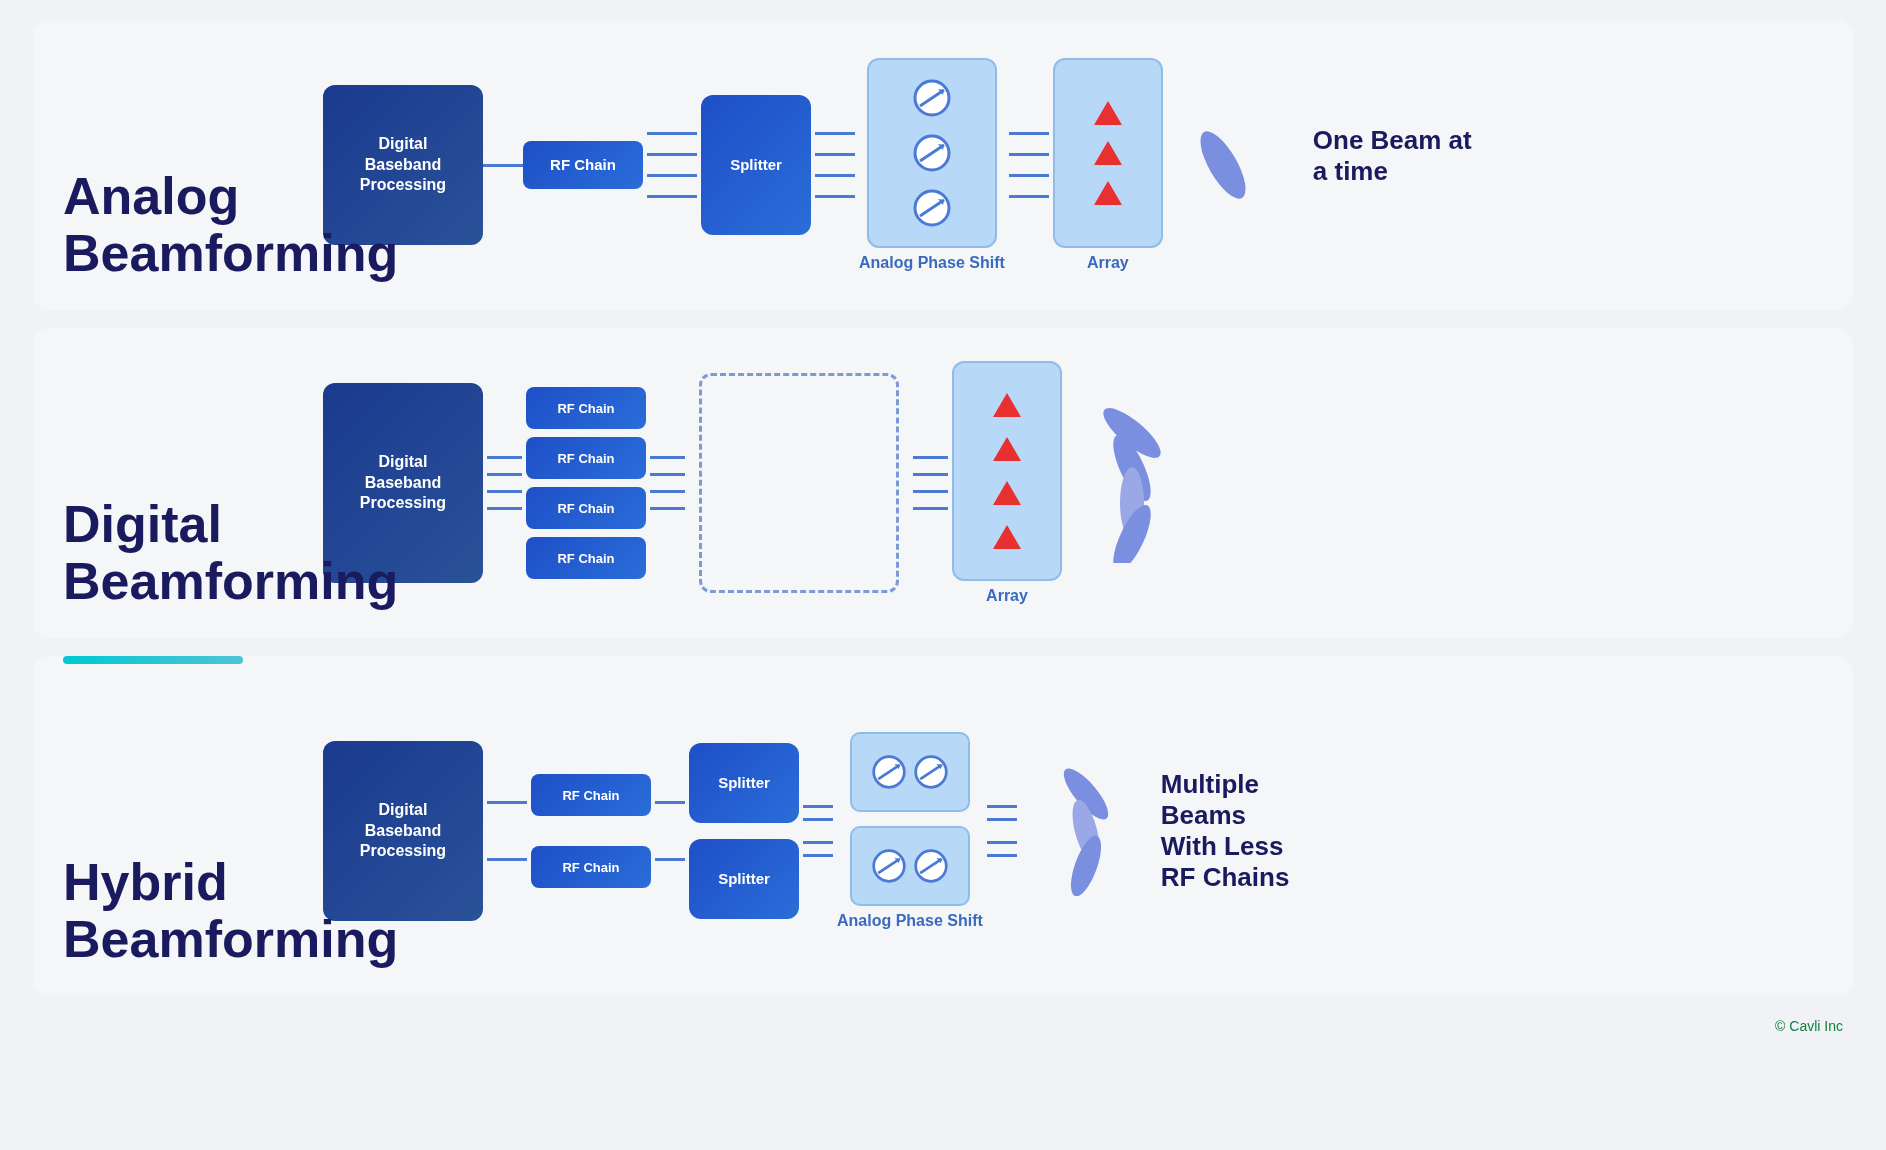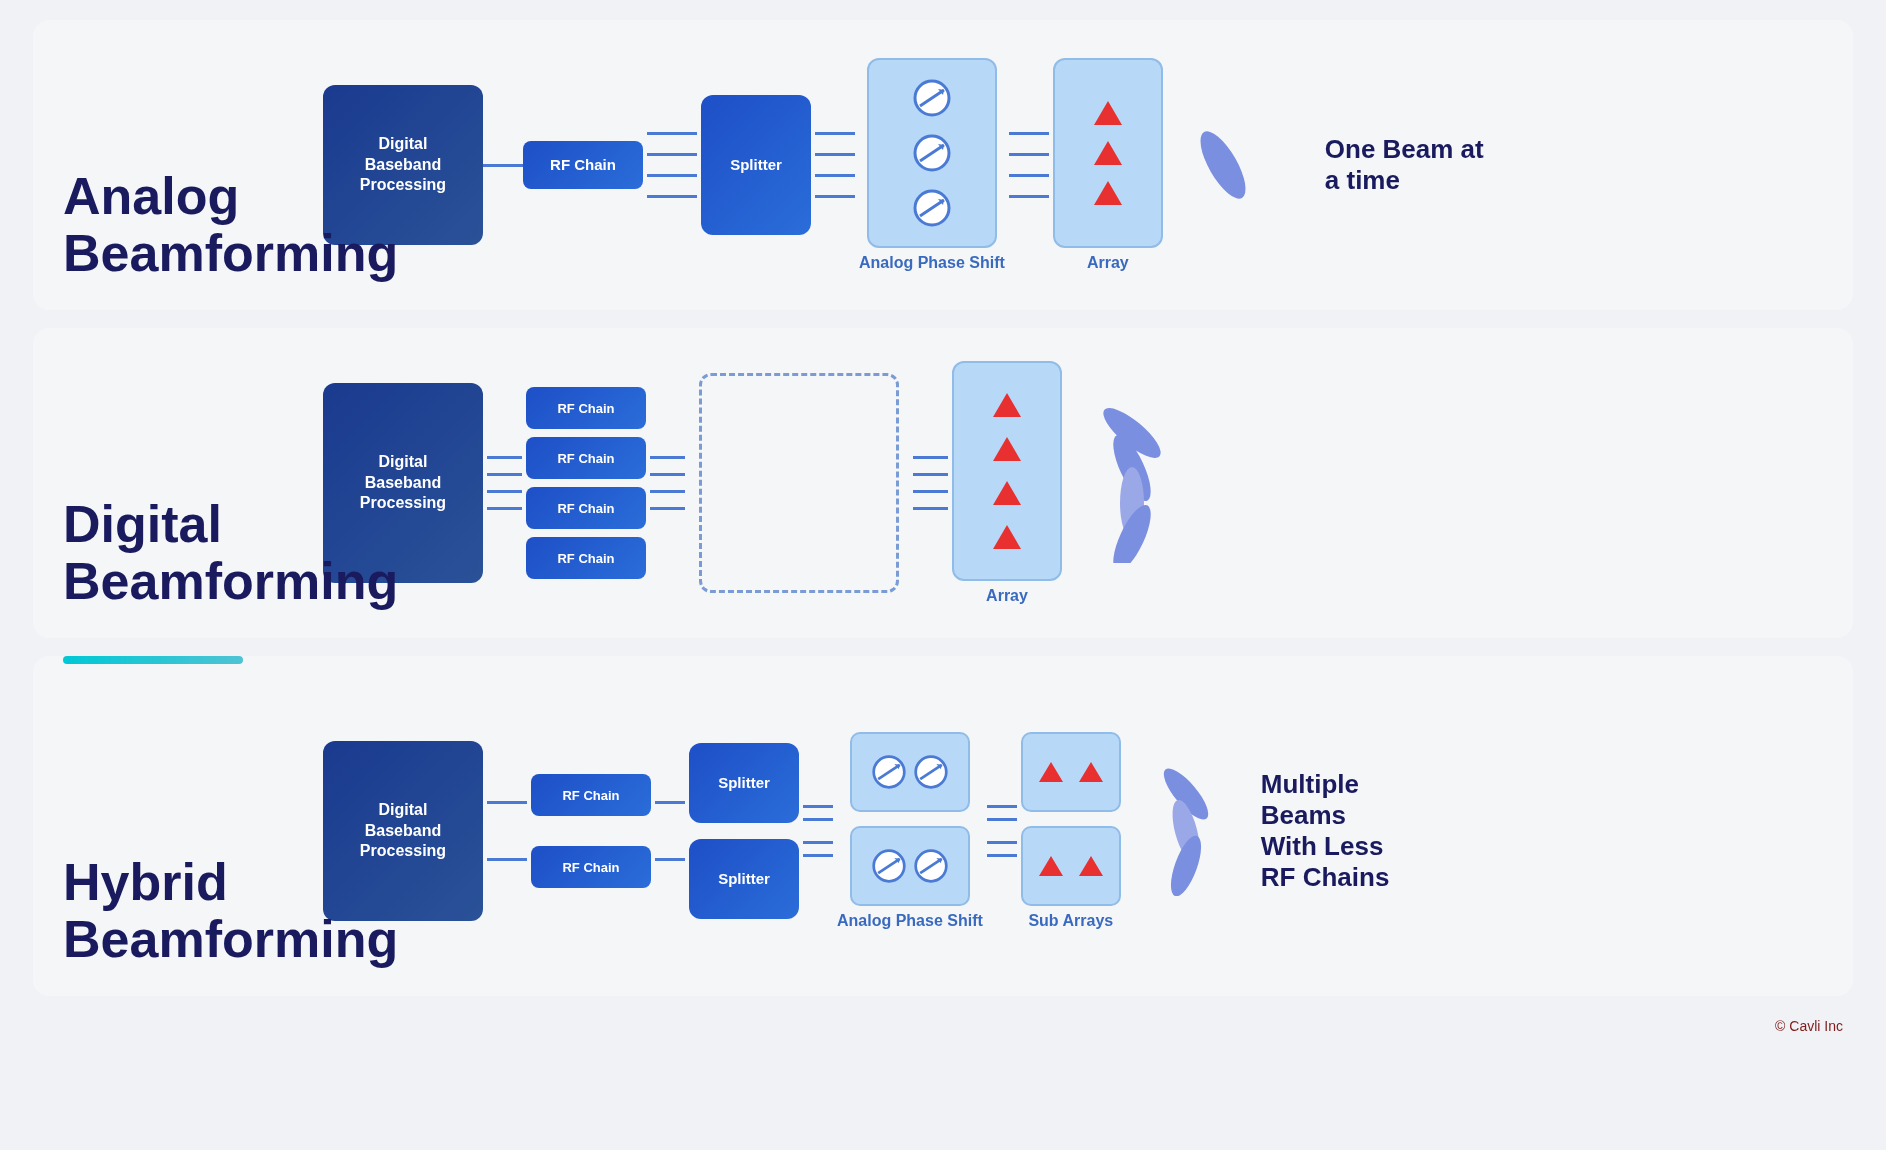--- a/index.html
+++ b/index.html
@@ -178,21 +178,21 @@
       display: flex;
       flex-direction: column;
       align-items: center;
     }
 
     
     .footer {
       text-align: right;
       width: 1820px;
       font-size: 14px;
-      color: #7f1d1d;
+      color: #15803d;
       padding-right: 10px;
       padding-top: 4px;
     }
 
     
     .hybrid-accent {
       width: 180px;
       height: 8px;
       background: linear-gradient(90deg, #00c8d4, #4fc3d4);
       border-radius: 4px;
@@ -274,21 +274,21 @@
 
           <div style="display:flex;flex-direction:column;gap:16px;align-items:center;">
             <div style="width:0;height:0;border-left:14px solid transparent;border-right:14px solid transparent;border-bottom:24px solid #e83030;"></div>
             <div style="width:0;height:0;border-left:14px solid transparent;border-right:14px solid transparent;border-bottom:24px solid #e83030;"></div>
             <div style="width:0;height:0;border-left:14px solid transparent;border-right:14px solid transparent;border-bottom:24px solid #e83030;"></div>
           </div>
         </div>
         <div class="caption">Array</div>
       </div>
 
-      <div style="margin-left:20px;display:flex;align-items:center;gap:32px;">
+      <div style="margin-left:20px;display:flex;gap:20px;">
         <svg width="80" height="80" viewBox="0 0 80 80">
           <ellipse cx="40" cy="40" rx="14" ry="38" fill="#7b8fe0" transform="rotate(-30 40 40)"></ellipse>
         </svg>
         <div class="result-label">One Beam at<br>a time</div>
       </div>
 
     </div>
   </div>
 
   <div class="section digital-section">
@@ -428,35 +428,20 @@
 Shift</div>
       </div>
 
       <div style="display:flex;flex-direction:column;gap:10px;margin:0 4px;">
         <div style="width:30px;height:3px;background:#4a7ad4;"></div>
         <div style="width:30px;height:3px;background:#4a7ad4;"></div>
         <div style="width:30px;height:3px;background:#4a7ad4;margin-top:10px;"></div>
         <div style="width:30px;height:3px;background:#4a7ad4;"></div>
       </div>
 
-      <div style="display:flex;flex-direction:column;gap:14px;">
-        <div class="block-with-caption">
-          <div style="background:#b8d8f8;border:2px solid #90bce8;width:100px;height:80px;border-radius:10px;display:flex;align-items:center;justify-content:center;gap:16px;">
-            <div style="width:0;height:0;border-left:12px solid transparent;border-right:12px solid transparent;border-bottom:20px solid #e83030;"></div>
-            <div style="width:0;height:0;border-left:12px solid transparent;border-right:12px solid transparent;border-bottom:20px solid #e83030;"></div>
-          </div>
-        </div>
-        <div class="block-with-caption">
-          <div style="background:#b8d8f8;border:2px solid #90bce8;width:100px;height:80px;border-radius:10px;display:flex;align-items:center;justify-content:center;gap:16px;">
-            <div style="width:0;height:0;border-left:12px solid transparent;border-right:12px solid transparent;border-bottom:20px solid #e83030;"></div>
-            <div style="width:0;height:0;border-left:12px solid transparent;border-right:12px solid transparent;border-bottom:20px solid #e83030;"></div>
-          </div>
-        </div>
-        <div class="caption" style="margin-top:-8px;">Sub Arrays</div>
-      </div>
 
       <div style="margin-left:20px;display:flex;align-items:center;gap:10px;">
         <svg width="80" height="130" viewBox="0 0 80 130">
           <ellipse cx="45" cy="28" rx="11" ry="32" fill="#7b8fe0" transform="rotate(-40 45 28)"></ellipse>
           <ellipse cx="45" cy="65" rx="11" ry="32" fill="#9ba8e8" transform="rotate(-15 45 65)"></ellipse>
           <ellipse cx="45" cy="100" rx="11" ry="32" fill="#7b8fe0" transform="rotate(20 45 100)"></ellipse>
         </svg>
         <div class="result-label">Multiple<br>Beams<br>With Less<br>RF Chains</div>
       </div>
 

